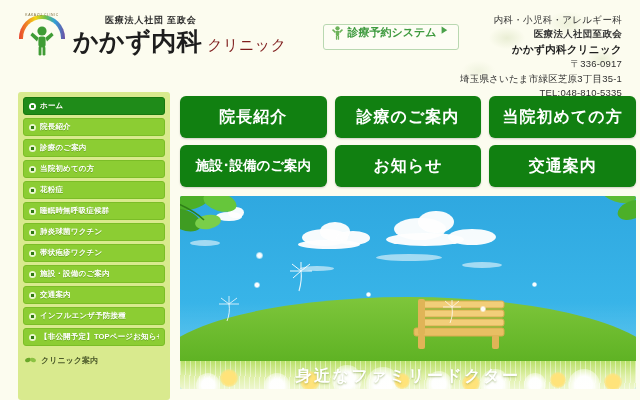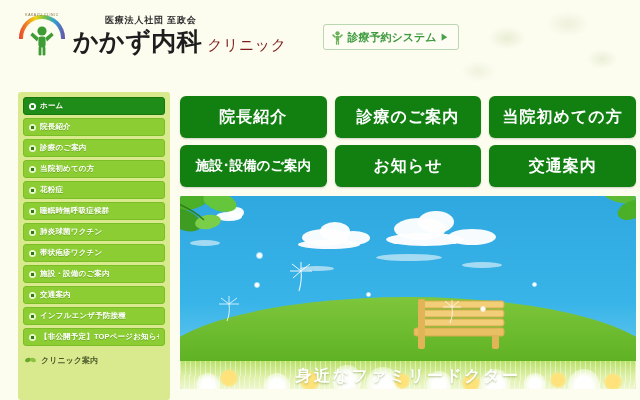--- a/index.html
+++ b/index.html
@@ -91,21 +91,21 @@
     letter-spacing: .5px;
   }
 
   
   .reserve-btn {
     margin-left: 36px;
     margin-top: 16px;
     height: 26px;
     padding: 0 9px 0 7px;
     display: flex;
-    align-items: center;
+    align-items: flex-start;
     gap: 4px;
     border: 1px solid #b9d8b1;
     border-radius: 3px;
     background: #fdfdf4;
     color: #3e9a3e;
     font-size: 11px;
     font-weight: 700;
     white-space: nowrap;
     cursor: pointer;
   }
@@ -324,20 +324,28 @@
       <rect x="8.4" y="12.4" width="7.2" height="11" rx="2.4" fill="#6cb259"></rect>
       <path d="M8.6 13.8 L2.4 8.4 L0.4 11.2 L7 17.4 Z" fill="#6cb259"></path>
       <path d="M15.4 13.8 L21.6 8.4 L23.6 11.2 L17 17.4 Z" fill="#6cb259"></path>
       <rect x="8.6" y="22.4" width="2.8" height="9.2" rx="1.3" fill="#6cb259"></rect>
       <rect x="12.6" y="22.4" width="2.8" height="9.2" rx="1.3" fill="#6cb259"></rect>
     </svg>
     <span>診療予約システム</span>
     <span class="arrow">▶</span>
   </button>
 
+  <div class="contact">
+    <div class="dept">内科・小児科・アレルギー科</div>
+    <div class="corp">医療法人社団至政会</div>
+    <div class="cname">かかず内科クリニック</div>
+    <div class="zip">〒336-0917</div>
+    <div class="addr">埼玉県さいたま市緑区芝原3丁目35-1</div>
+    <div class="tel">TEL:048-810-5335</div>
+  </div>
 </header>
 
 <div class="content">
 
   <nav class="sidebar" id="sidebar">
       <div class="nav-item active">
         <span class="dot"></span>
         <span class="label">ホーム</span>
       </div>
       <div class="nav-item">

